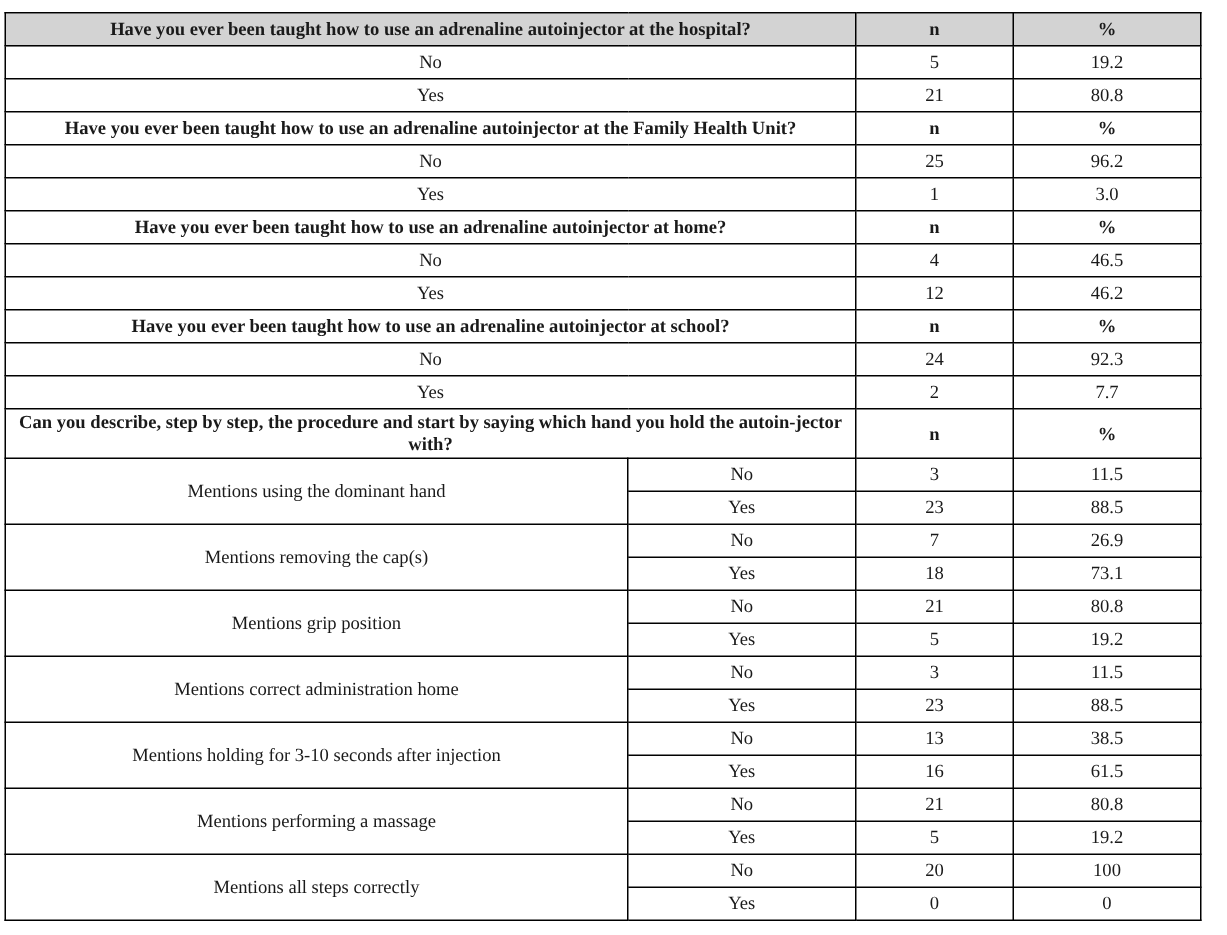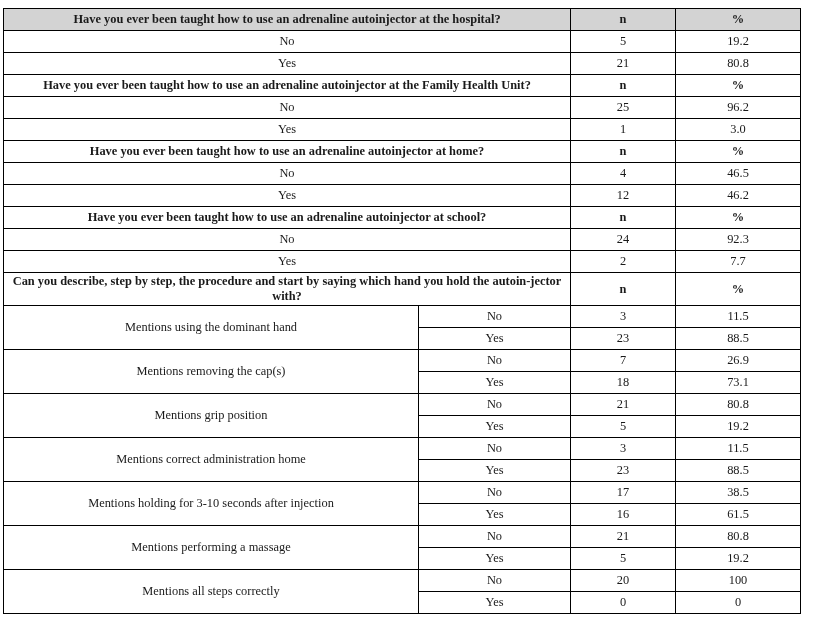--- a/index.html
+++ b/index.html
@@ -189,21 +189,21 @@
           <td class="value">11.5</td>
         </tr>
         <tr>
           <td class="subans">Yes</td>
           <td class="value">23</td>
           <td class="value">88.5</td>
         </tr>
         <tr>
           <td class="item-label" rowspan="2">Mentions holding for 3-10 seconds after injection</td>
           <td class="subans">No</td>
-          <td class="value">17</td>
+          <td class="value">13</td>
           <td class="value">38.5</td>
         </tr>
         <tr>
           <td class="subans">Yes</td>
           <td class="value">16</td>
           <td class="value">61.5</td>
         </tr>
         <tr>
           <td class="item-label" rowspan="2">Mentions performing a massage</td>
           <td class="subans">No</td>

